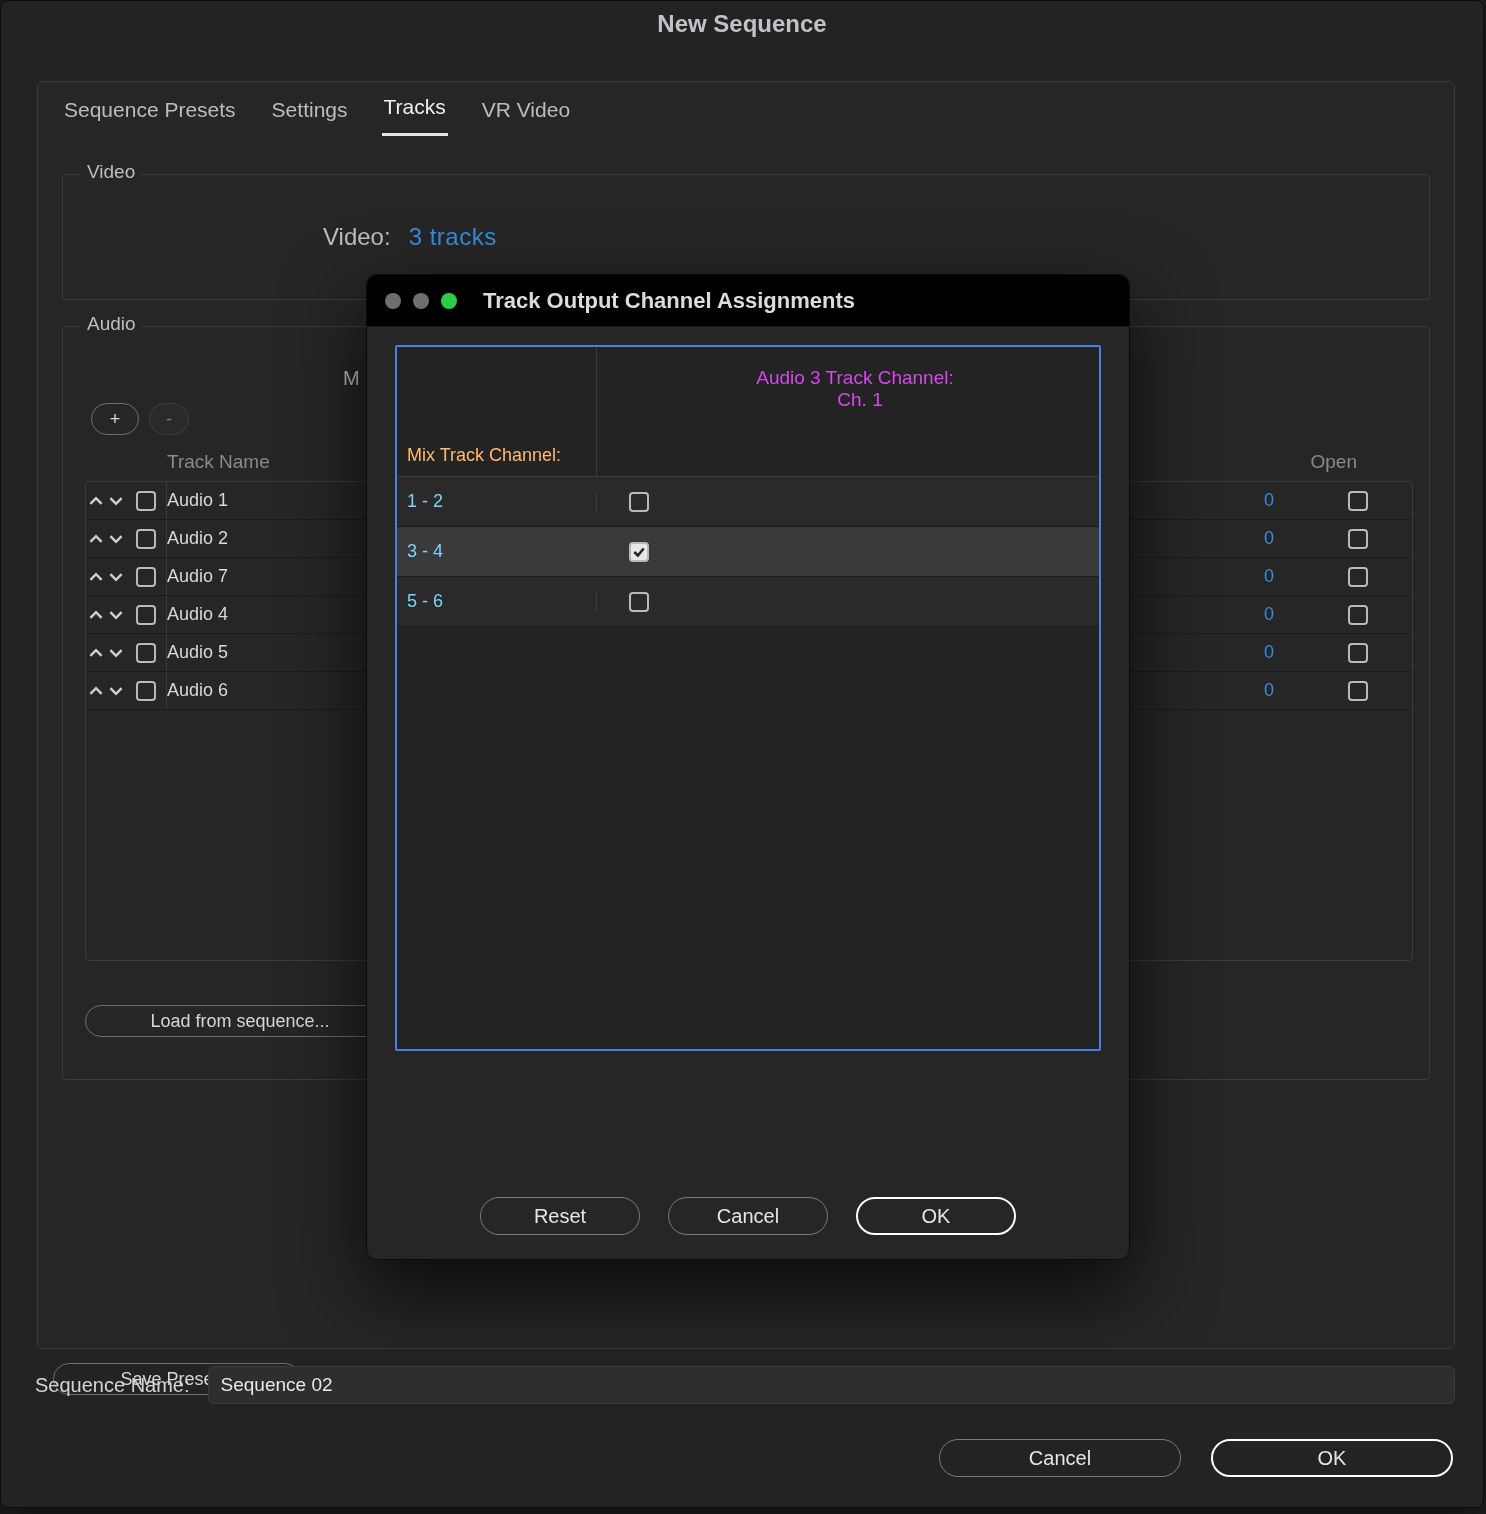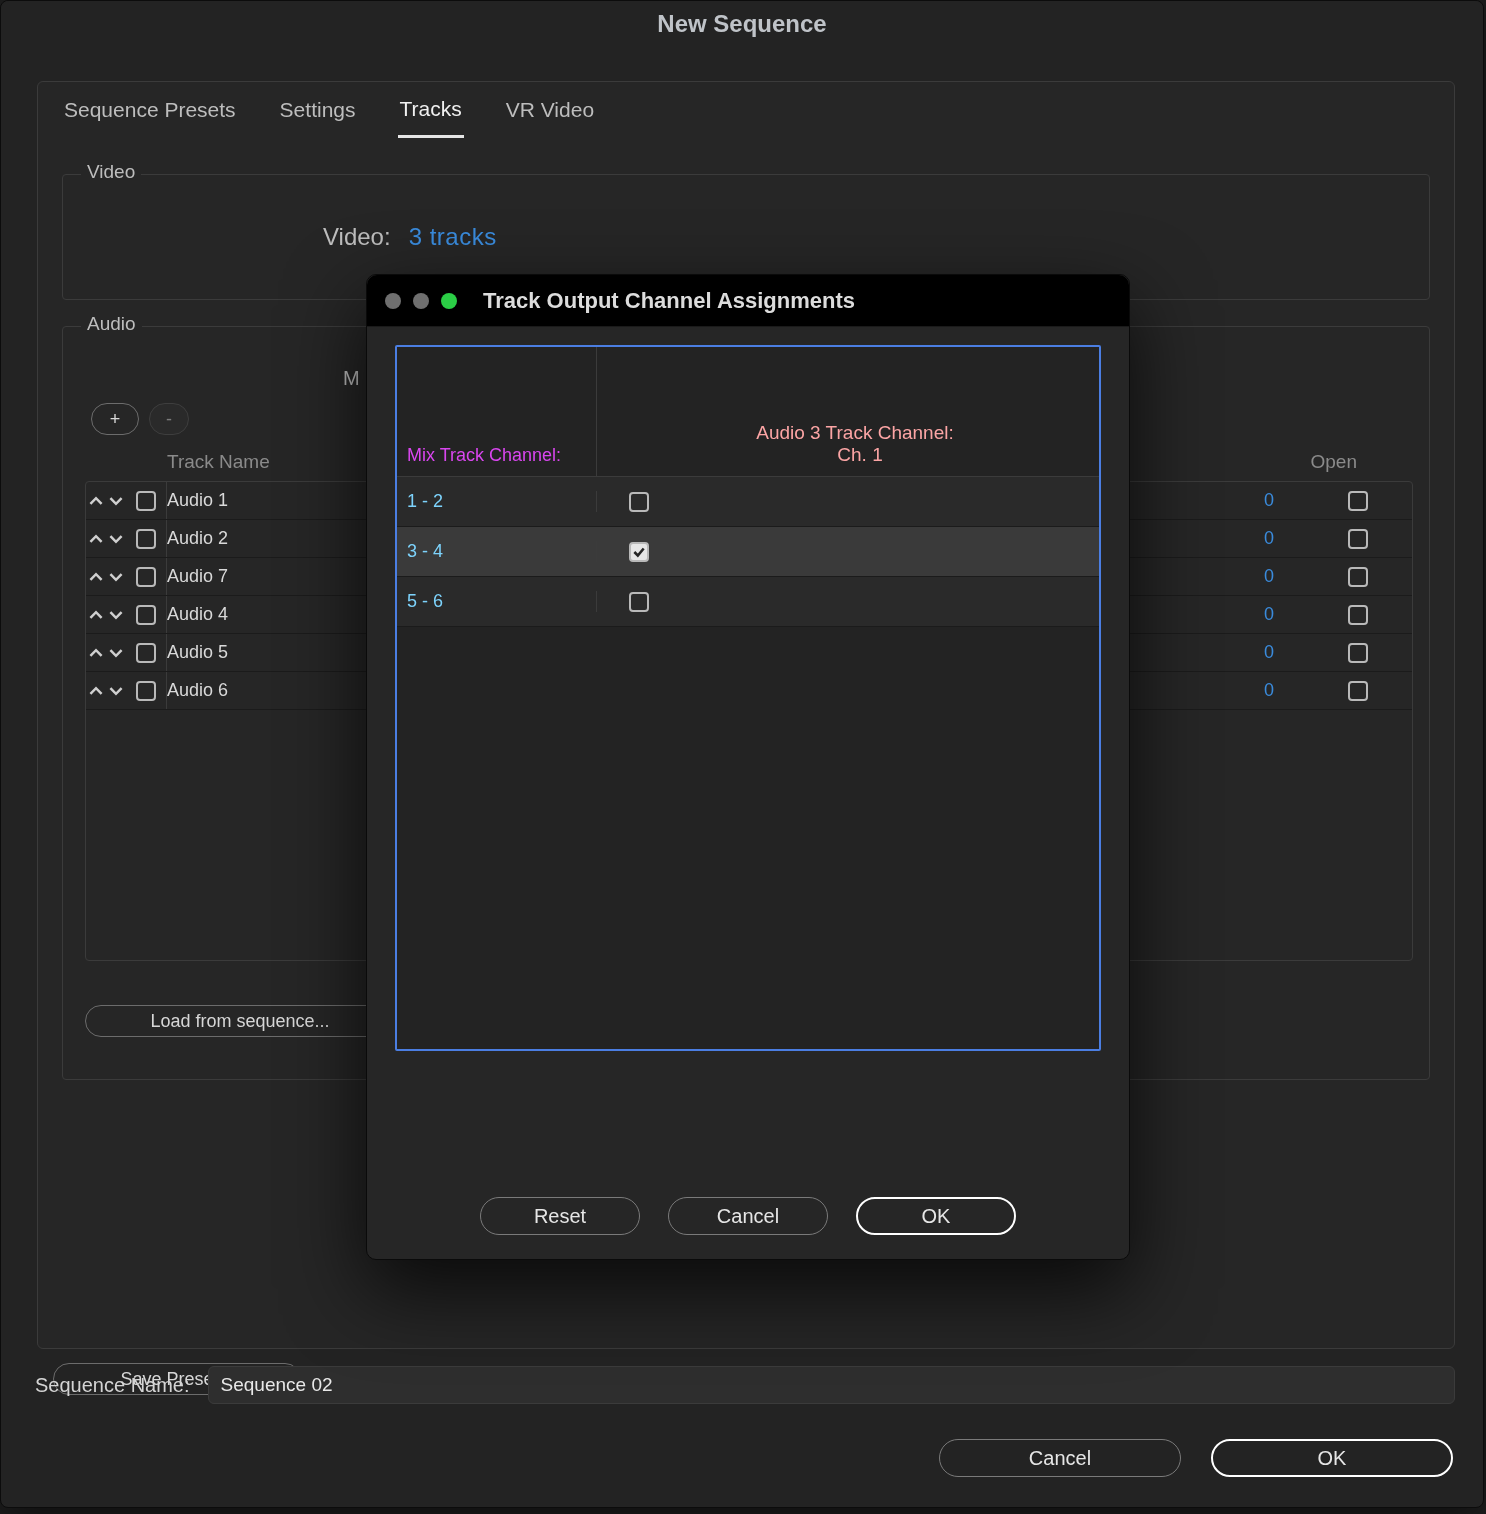--- a/index.html
+++ b/index.html
@@ -47,22 +47,22 @@
     border-top-left-radius:8px;border-top-right-radius:8px;
   }
   .content{
     position:absolute; left:36px; top:80px; right:28px; bottom:158px;
     border:1px solid var(--border2);
     border-radius:6px;
     background:var(--bg-panel2);
   }
   
   .tabs{
-    display:flex; gap:40px; padding:14px 24px 0 24px;
-    align-items:center; height:54px;
+    display:flex; gap:32px; padding:14px 24px 0 24px;
+    align-items:flex-end; height:54px;
   }
   .tab{
     color:var(--text-dim); padding:2px 2px 14px 2px; cursor:pointer;
     font-size:21px;
   }
   .tab.active{color:#f0f0f0; border-bottom:3px solid #e5e5e5;}
   
   .fieldset{
     position:absolute; left:24px; right:24px;
     border:1px solid var(--border2); border-radius:4px;
@@ -182,25 +182,25 @@
     position:absolute; left:28px; top:70px; right:28px; height:706px;
     border:2px solid #4b7ee2; border-radius:2px;
     background:#232323;
   }
   .grid .head{
     display:flex; height:130px;
     border-bottom:1px solid var(--border2);
   }
   .grid .head .c1{
     width:200px; display:flex; align-items:flex-end; padding:0 0 10px 10px;
-    color:#d946ef; font-size:18px; border-right:1px solid var(--border2);
+    color:#fdba74; font-size:18px; border-right:1px solid var(--border2);
   }
   .grid .head .c2{
-    flex:1; padding:20px 0 10px 14px; color:#fca5a5; font-size:19px;
-    display:flex; flex-direction:column; justify-content:flex-end;
+    flex:1; padding:20px 0 10px 14px; color:#d946ef; font-size:19px;
+    display:flex; flex-direction:column; justify-content:flex-start;
   }
   .grid .row{
     display:flex; height:50px; align-items:center;
     border-bottom:1px solid #1b1b1b;
   }
   .grid .row.alt{background:#2a2a2a;}
   .grid .row.sel{background:#3a3a3a;}
   .grid .c1{width:200px; border-right:1px solid var(--border2); padding-left:10px; color:#7dd3fc;}
   .grid .c2{flex:1; display:flex; align-items:center; padding-left:22px;}
   .modal-buttons{

